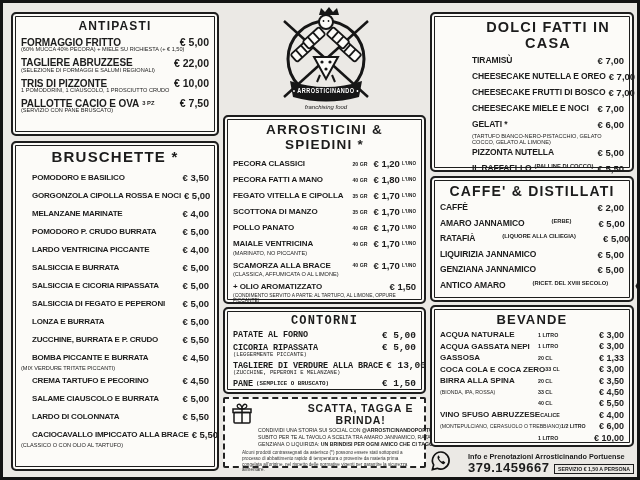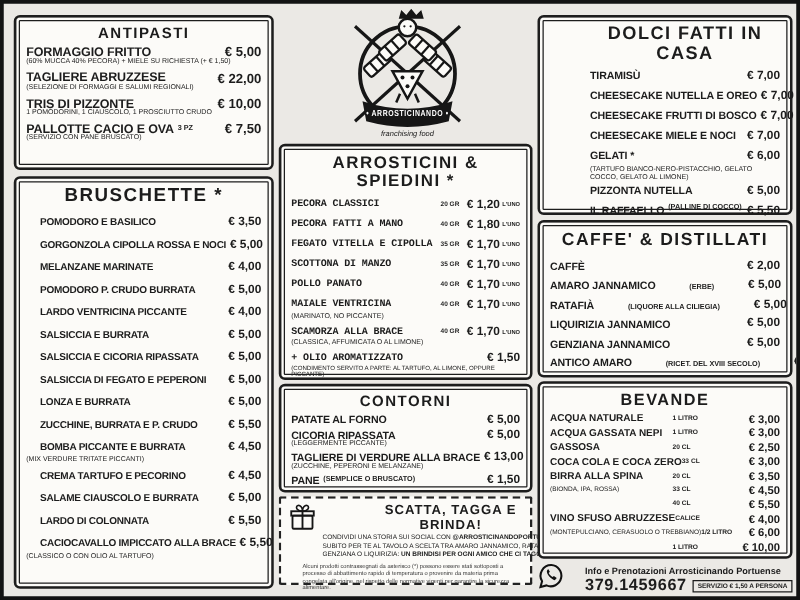--- a/index.html
+++ b/index.html
@@ -19,27 +19,27 @@
   .has-sz .pr{margin-left:0;}
   
   #antipasti h2{font-size:12px;}
   #antipasti .it{margin-bottom:4px;}
   #antipasti .nm{font-size:10px;}
   #antipasti .pr{font-size:10.5px;}
   #bruschette .ln{height:18px;align-items:center;}
   #bruschette .nm{font-size:8px;letter-spacing:-0.2px;padding-left:11px;}
   #arrosticini h2{font-size:13.5px;}
   #arrosticini .ln{height:16px;align-items:center;}
-  #arrosticini .nm{font-size:8px;font-family:Liberation Mono, monospace;}
+  #arrosticini .nm{font-size:8px;}
   #contorni h2{font-size:12px;margin-bottom:1px;}
   #contorni .ln{height:12.5px;align-items:center;text-align:center;}
   #dolci h2{font-size:14.5px;}
   #dolci .ln{height:16px;align-items:flex-start;}
   #caffe h2{font-size:14px;}
-  #caffe .ln{height:15.5px;align-items:flex-end;gap:24px;}
+  #caffe .ln{height:15.5px;align-items:flex-start;gap:24px;}
   #bevande h2{font-size:13px;margin-bottom:2px;}
   #bevande .bl{display:flex;align-items:center;height:11.4px;}
   .bname{font-weight:700;font-size:8px;white-space:nowrap;}
   .bnote{font-size:5.2px;white-space:nowrap;}
   .bsz{margin-left:auto;width:40px;font-size:5.3px;font-weight:700;}
   .bpr{width:46px;text-align:right;font-weight:700;font-size:9px;white-space:nowrap;}
   
   #logo{position:absolute;left:238px;top:4px;width:170px;height:108px;text-align:center;}
   
   #promo{position:absolute;left:220px;top:394px;width:203px;height:71px;box-sizing:border-box;
@@ -262,21 +262,21 @@
     </div>
     <div class="it">
       <div class="ln">
           <span class="nm">+ OLIO AROMATIZZATO</span>
           <span class="pr">€ 1,50</span>
         </div>
       <div class="nt" style="font-size:4.9px;">(CONDIMENTO SERVITO A PARTE: AL TARTUFO, AL LIMONE, OPPURE PICCANTE)</div>
     </div>
   </section>
 
-  <section class="box" id="contorni" style="left:220px;top:304px;width:203px;height:87px;">
+  <section class="box" id="contorni" style="left:220px;top:304px;width:203px;height:87px;font-family:Liberation Mono, monospace;">
     <h2>CONTORNI</h2>
     <div class="ln">
         <span class="nm">PATATE AL FORNO</span>
         <span class="pr">€ 5,00</span>
       </div>
     <div class="it">
       <div class="ln">
           <span class="nm">CICORIA RIPASSATA</span>
           <span class="pr">€ 5,00</span>
         </div>
@@ -393,21 +393,21 @@
         <span class="bpr">€ 3,00</span>
       </div>
     <div class="bl">
         <span class="bname">ACQUA GASSATA NEPI</span>
         <span class="bsz">1 LITRO</span>
         <span class="bpr">€ 3,00</span>
       </div>
     <div class="bl">
         <span class="bname">GASSOSA</span>
         <span class="bsz">20 CL</span>
-        <span class="bpr">€ 2,50</span>
+        <span class="bpr">€ 1,33</span>
       </div>
     <div class="bl">
         <span class="bname">COCA COLA E COCA ZERO</span>
         <span class="bsz">33 CL</span>
         <span class="bpr">€ 3,00</span>
       </div>
     <div class="bl">
         <span class="bname">BIRRA ALLA SPINA</span>
         <span class="bsz">20 CL</span>
         <span class="bpr">€ 3,50</span>

